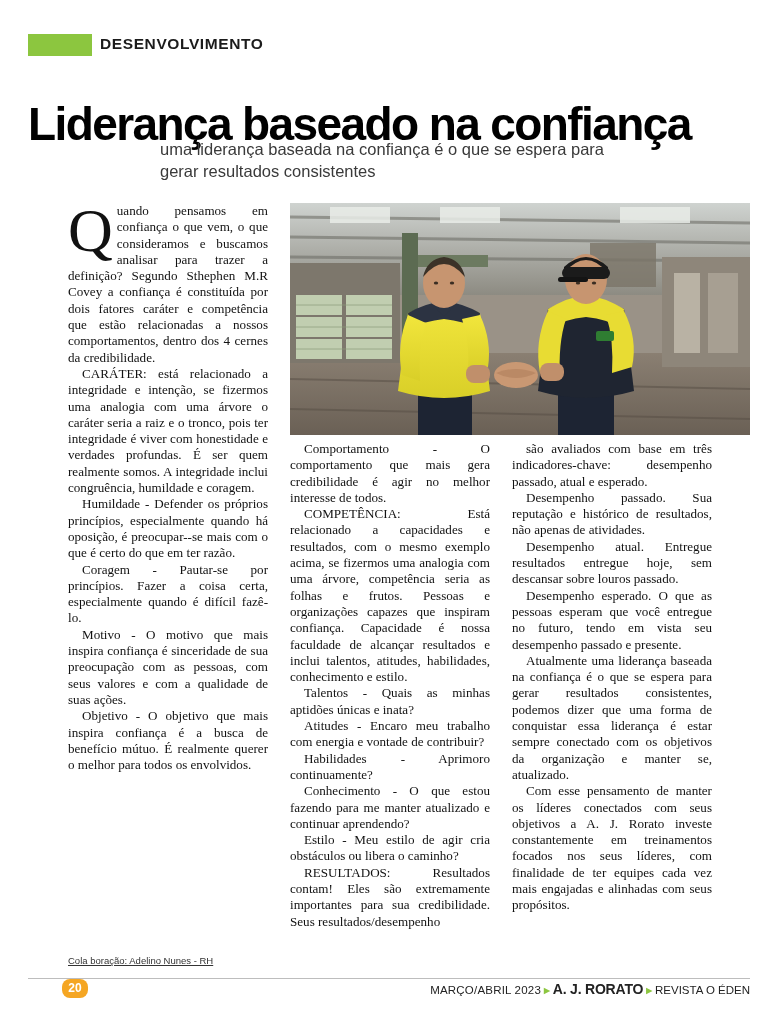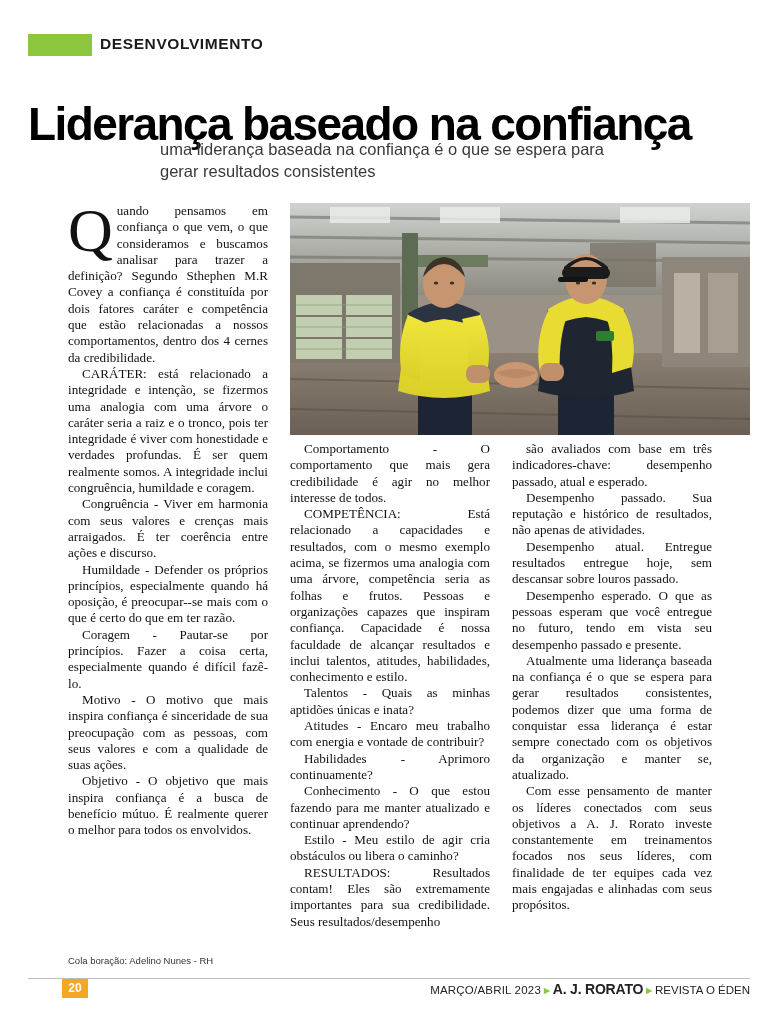--- a/index.html
+++ b/index.html
@@ -120,20 +120,21 @@
 
   
   .credit {
     position: absolute;
     left: 68px;
     top: 955px;
     width: 230px;
     font-size: 9.5px;
     color: #333;
     font-family: "Liberation Sans", sans-serif;
+    text-decoration: underline;
   }
 
   
   .footer-rule {
     position: absolute;
     left: 28px;
     top: 978px;
     width: 722px;
     height: 1px;
     background: #bdbdbd;
@@ -144,20 +145,21 @@
     top: 979px;
     width: 26px;
     height: 19px;
     background: #f5a623;
     color: #fff;
     font-size: 12px;
     font-weight: bold;
     text-align: center;
     line-height: 19px;
     font-family: "Liberation Sans", sans-serif;
+    border-radius: 8px;
   }
   .footer-right {
     position: absolute;
     right: 28px;
     top: 981px;
     font-size: 11.5px;
     color: #222;
     font-family: "Liberation Sans", sans-serif;
     white-space: nowrap;
   }
@@ -285,21 +287,20 @@
       </g>
 
       <ellipse cx="226" cy="172" rx="22" ry="13" fill="#c99873"></ellipse>
       <path d="M206 170 q20 -8 40 0 q-20 10 -40 0z" fill="#b07f5c" opacity="0.6"></path>
     </svg>
   </div>
 
   <div class="col" id="col1">
     <p class="noind"><span class="dropcap">Q</span><span>uando pensamos em confiança o que vem, o que consideramos e buscamos analisar para trazer a definição? Segundo Sthephen M.R Covey a confiança é constituída por dois fatores caráter e competência que estão relacionadas a nossos comportamentos, dentro dos 4 cernes da credibilidade.</span></p>
     <p>CARÁTER: está relacionado a integridade e intenção, se fizermos uma analogia com uma árvore o caráter seria a raiz e o tronco, pois ter integridade é viver com honestidade e verdades profundas. É ser quem realmente somos. A integridade inclui congruência, humildade e coragem.</p>
-    <p>Congruência - Viver em harmonia com seus valores e crenças mais arraigados. É ter coerência entre ações e discurso.</p>
     <p>Humildade - Defender os próprios princípios, especialmente quando há oposição, é preocupar--se mais com o que é certo do que em ter razão.</p>
     <p>Coragem - Pautar-se por princípios. Fazer a coisa certa, especialmente quando é difícil fazê-lo.</p>
     <p>Motivo - O motivo que mais inspira confiança é sinceridade de sua preocupação com as pessoas, com seus valores e com a qualidade de suas ações.</p>
     <p>Objetivo - O objetivo que mais inspira confiança é a busca de benefício mútuo. É realmente querer o melhor para todos os envolvidos.</p>
   </div>
 
   <div class="col" id="col2">
     <p>Comportamento - O comportamento que mais gera credibilidade é agir no melhor interesse de todos.</p>
     <p>COMPETÊNCIA: Está relacionado a capacidades e resultados, com o mesmo exemplo acima, se fizermos uma analogia com uma árvore, competência seria as folhas e frutos. Pessoas e organizações capazes que inspiram confiança. Capacidade é nossa faculdade de alcançar resultados e inclui talentos, atitudes, habilidades, conhecimento e estilo.</p>
     <p>Talentos - Quais as minhas aptidões únicas e inata?</p>

